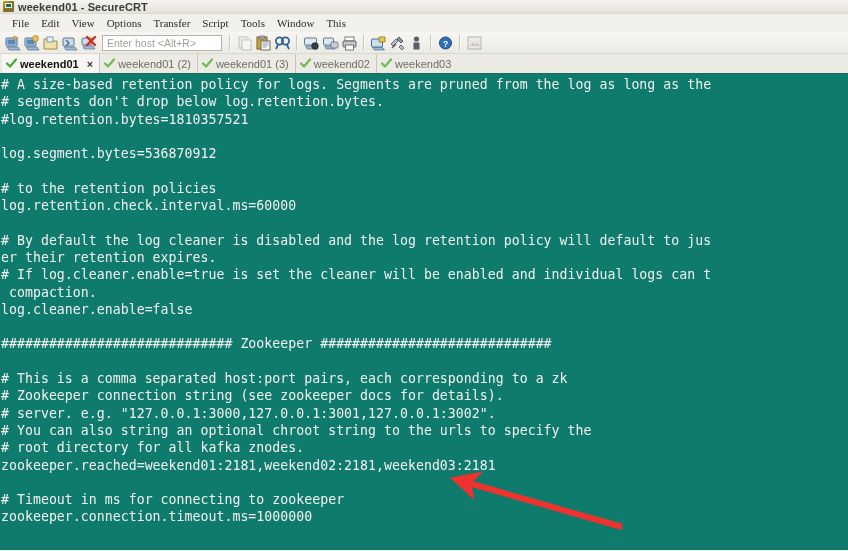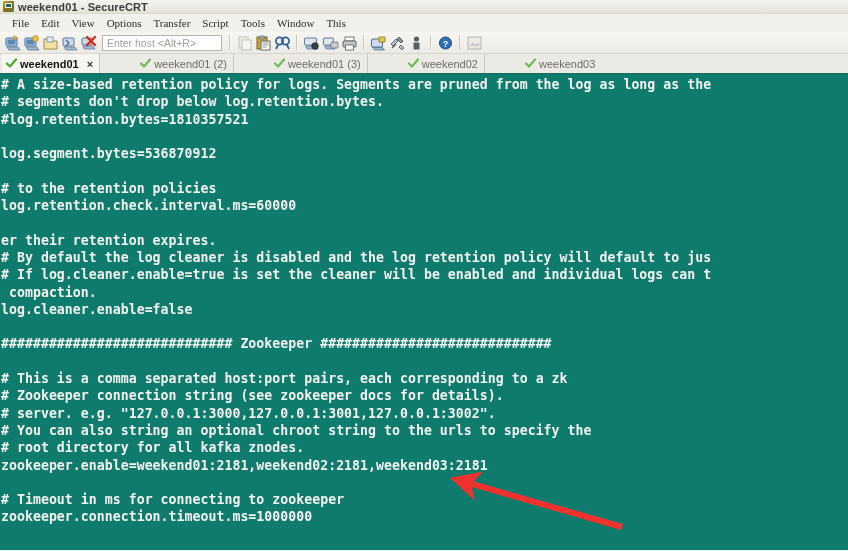--- a/index.html
+++ b/index.html
@@ -125,21 +125,20 @@
 
   
   .tabbar {
     height: 20px;
     background: #eceae4;
     display: flex;
     align-items: flex-end;
     padding-left: 2px;
     box-sizing: border-box;
     border-bottom: 1px solid #1d6b5c;
-    gap: 36px;
   }
   .tab {
     height: 19px;
     display: flex;
     align-items: center;
     padding: 0 6px 0 4px;
     font-size: 11px;
     color: #6f6c64;
     border-right: 1px solid #c9c6bd;
     box-sizing: border-box;
@@ -178,21 +177,21 @@
     box-sizing: border-box;
   }
   .term-line {
     font-family: "DejaVu Sans Mono", "Liberation Mono", monospace;
     font-size: 13.2px;
     line-height: 17.3px;
     height: 17.3px;
     color: #f2f2f2;
     white-space: pre;
     letter-spacing: 0.04px;
-    font-weight: bold;
+    font-weight: normal;
   }
 
   
   .arrow-svg {
     position: absolute;
     left: 0;
     top: 0;
     width: 848px;
     height: 476px;
     pointer-events: none;
@@ -419,34 +418,34 @@
 
     <div class="term-line"># A size-based retention policy for logs. Segments are pruned from the log as long as the</div>
     <div class="term-line"># segments don't drop below log.retention.bytes.</div>
     <div class="term-line">#log.retention.bytes=1810357521</div>
     <div class="term-line"></div>
     <div class="term-line">log.segment.bytes=536870912</div>
     <div class="term-line"></div>
     <div class="term-line"># to the retention policies</div>
     <div class="term-line">log.retention.check.interval.ms=60000</div>
     <div class="term-line"></div>
+    <div class="term-line"># By default the log cleaner is disabled and the log retention policy will default to jus</div>
     <div class="term-line">er their retention expires.</div>
-    <div class="term-line"># By default the log cleaner is disabled and the log retention policy will default to jus</div>
     <div class="term-line"># If log.cleaner.enable=true is set the cleaner will be enabled and individual logs can t</div>
     <div class="term-line"> compaction.</div>
     <div class="term-line">log.cleaner.enable=false</div>
     <div class="term-line"></div>
     <div class="term-line">############################# Zookeeper #############################</div>
     <div class="term-line"></div>
     <div class="term-line"># This is a comma separated host:port pairs, each corresponding to a zk</div>
     <div class="term-line"># Zookeeper connection string (see zookeeper docs for details).</div>
     <div class="term-line"># server. e.g. "127.0.0.1:3000,127.0.0.1:3001,127.0.0.1:3002".</div>
     <div class="term-line"># You can also string an optional chroot string to the urls to specify the</div>
     <div class="term-line"># root directory for all kafka znodes.</div>
-    <div class="term-line">zookeeper.enable=weekend01:2181,weekend02:2181,weekend03:2181</div>
+    <div class="term-line">zookeeper.reached=weekend01:2181,weekend02:2181,weekend03:2181</div>
     <div class="term-line"></div>
     <div class="term-line"># Timeout in ms for connecting to zookeeper</div>
     <div class="term-line">zookeeper.connection.timeout.ms=1000000</div>
 
     <svg class="arrow-svg" viewBox="0 0 848 476">
       <defs>
         <marker id="arrowhead" markerWidth="5" markerHeight="5" refX="3.6" refY="2.5" orient="auto">
           <path d="M0,0 L5,2.5 L0,5 L1.3,2.5 z" fill="#f0322e"></path>
         </marker>
       </defs>

